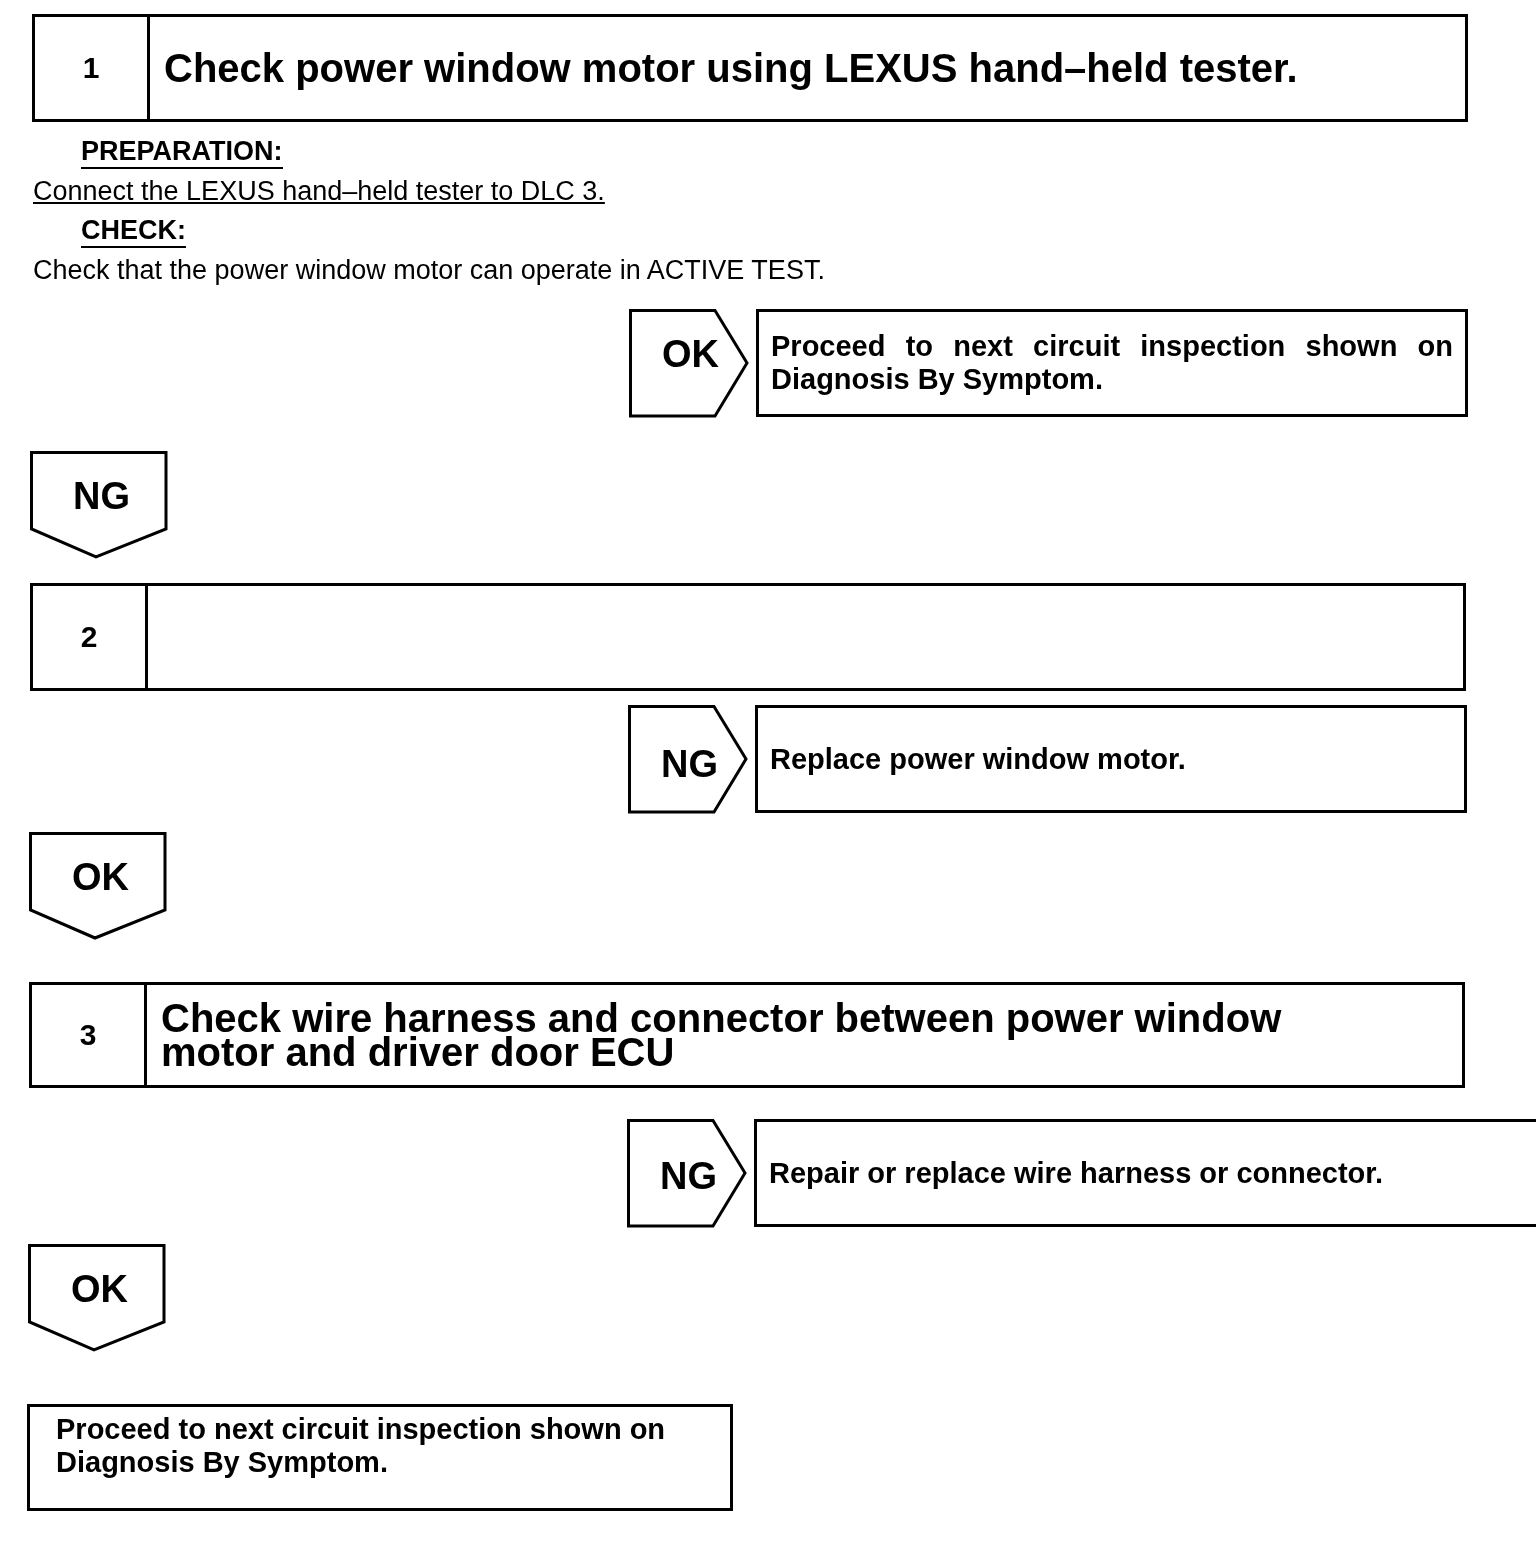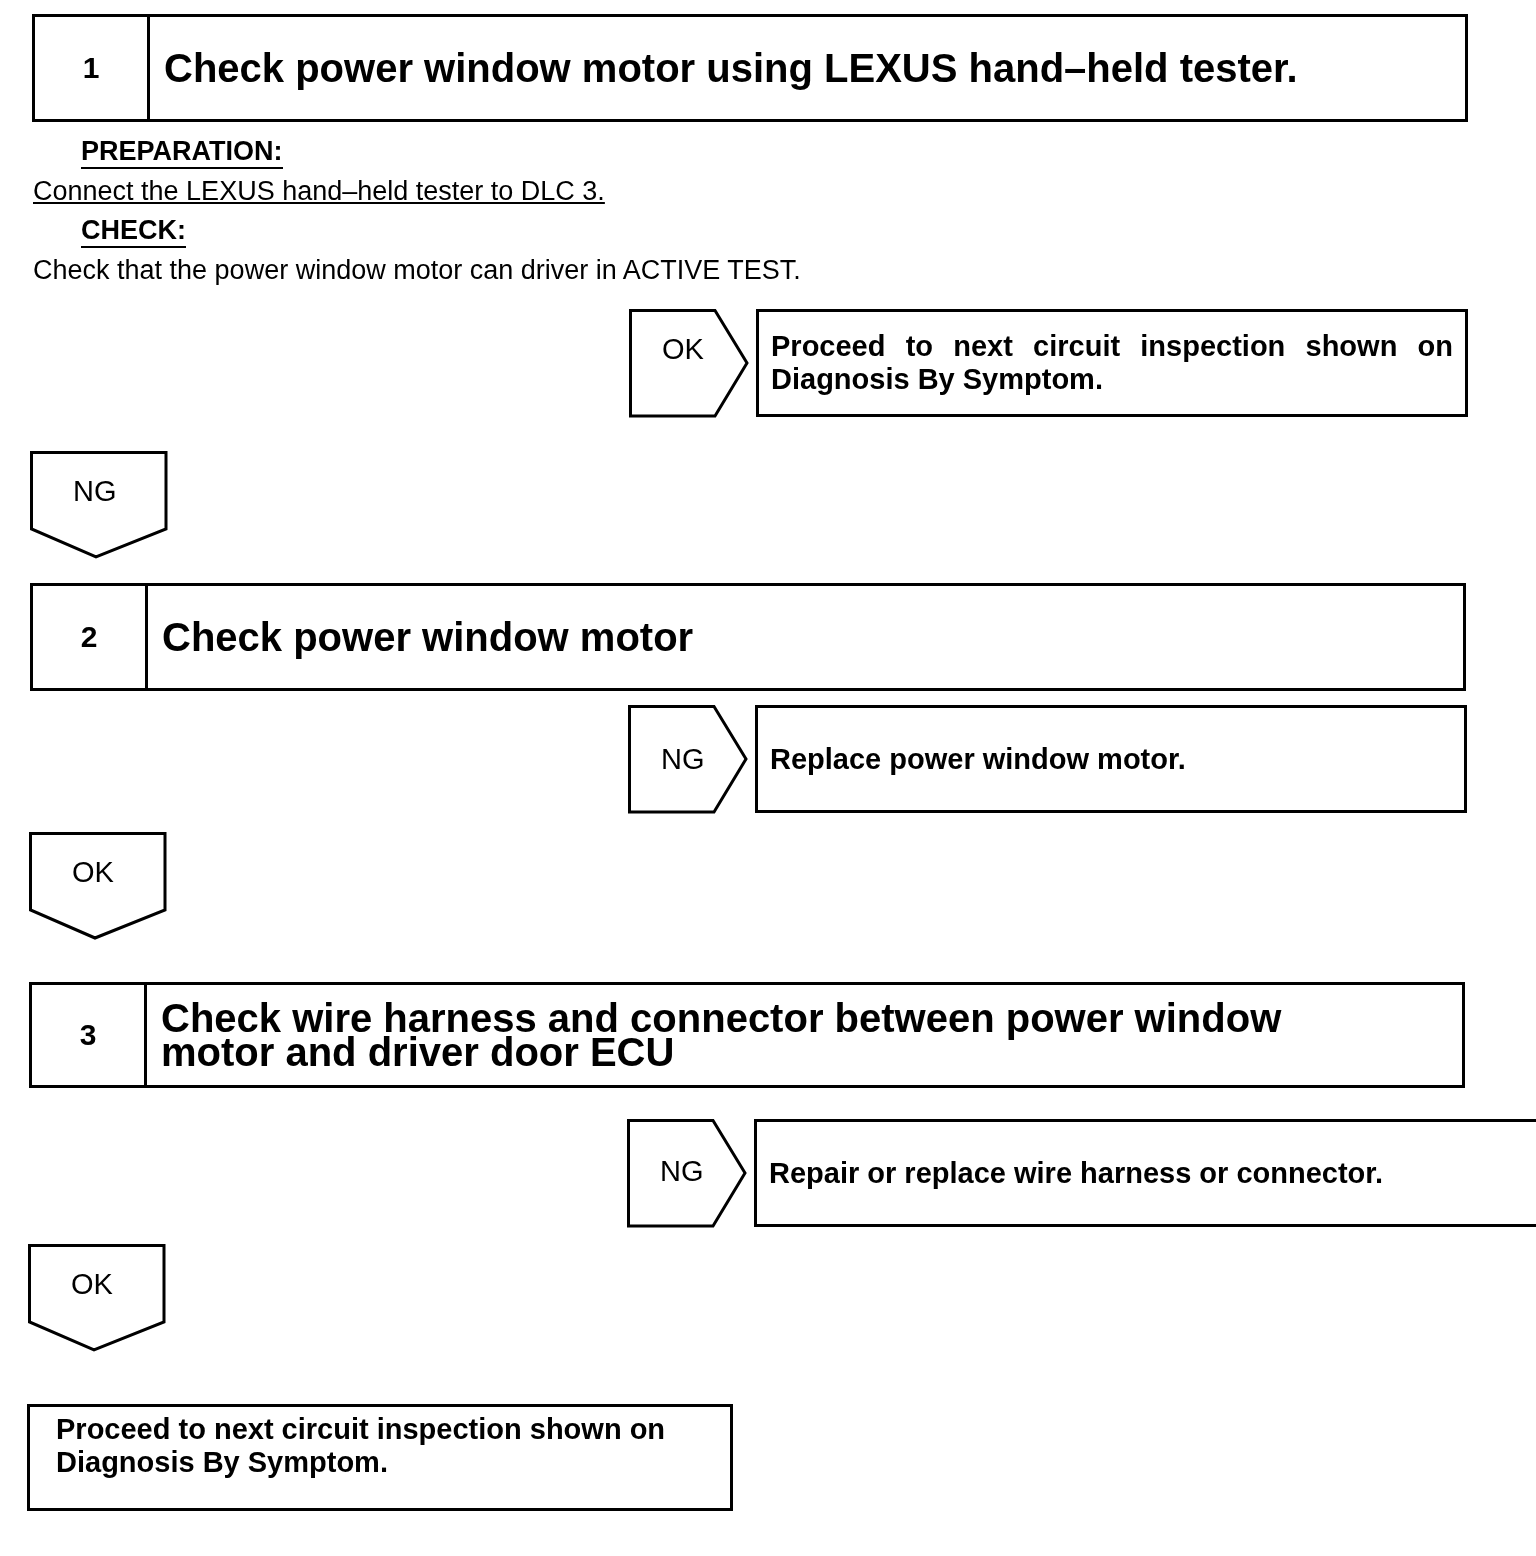--- a/index.html
+++ b/index.html
@@ -8,62 +8,61 @@
   .box { position:absolute; border:3px solid #000; box-sizing:border-box; background:#fff; }
   .step { display:flex; }
   .step .num { width:112px; border-right:3px solid #000; display:flex; align-items:center; justify-content:center;
                font-weight:bold; font-size:30px; }
   .step .title { flex:1; padding:0 14px; display:flex; align-items:center; font-weight:bold; font-size:40px; line-height:34px; }
   .label { position:absolute; font-size:27px; }
   .label.bold { font-weight:bold; }
   .underlined { border-bottom:2px solid #000; padding-bottom:1px;margin-left:48px; }
   .side-shape { position:absolute; }
   .side-shape svg, .down-shape svg { position:absolute; left:0; top:0; }
-  .side-shape span, .down-shape span { position:absolute; font-weight:normal; font-size:29px; }
+  .side-shape span, .down-shape span { position:absolute; font-weight:bold; font-size:38px; }
   .down-shape { position:absolute; }
   .result { padding:0 12px; display:flex; align-items:center; font-weight:bold; font-size:29px; line-height:33px; }
   .justify { text-align:justify; text-align-last:left; }
 </style>
 </head>
 <body>
 
 <div class="box step" style="left:32px;top:14px;width:1436px;height:108px;">
   <div class="num">1</div>
   <div class="title">Check power window motor using LEXUS hand–held tester.</div>
 </div>
 
 <div class="label bold" style="left:33px;top:136px;">
   <span class="underlined">PREPARATION:</span>
 </div>
 <div class="label" style="left:33px;top:176px;text-decoration:underline;">Connect the LEXUS hand–held tester to DLC 3.</div>
 <div class="label bold" style="left:33px;top:215px;">
   <span class="underlined">CHECK:</span>
 </div>
-<div class="label" style="left:33px;top:255px;">Check that the power window motor can driver in ACTIVE TEST.</div>
+<div class="label" style="left:33px;top:255px;">Check that the power window motor can operate in ACTIVE TEST.</div>
 
 <div class="side-shape" style="left:629px;top:309px;width:122px;height:110px;">
   <svg width="122" height="110">
     <polygon points="1.5,1.5 86,1.5 118,54 86,107 1.5,107" fill="#fff" stroke="#000" stroke-width="3"></polygon>
   </svg>
   <span style="left:33px;top:24px;">OK</span>
 </div>
 <div class="box result justify" style="left:756px;top:309px;width:712px;height:108px;">
   <span style="display:block;padding-top:0px;">Proceed to next circuit inspection shown on Diagnosis By Symptom.</span>
 </div>
 
 <div class="down-shape" style="left:30px;top:451px;width:138px;height:108px;">
   <svg width="138" height="108">
     <polygon points="1.5,1.5 136,1.5 136,78 66,106 1.5,78" fill="#fff" stroke="#000" stroke-width="3"></polygon>
   </svg>
   <span style="left:43px;top:24px;">NG</span>
 </div>
 
 <div class="box step" style="left:30px;top:583px;width:1436px;height:108px;">
   <div class="num">2</div>
-  <div class="title">Check power window motor</div>
 </div>
 
 <div class="side-shape" style="left:628px;top:705px;width:122px;height:110px;">
   <svg width="122" height="110">
     <polygon points="1.5,1.5 86,1.5 118,54 86,107 1.5,107" fill="#fff" stroke="#000" stroke-width="3"></polygon>
   </svg>
   <span style="left:33px;top:38px;">NG</span>
 </div>
 <div class="box result" style="left:755px;top:705px;width:712px;height:108px;">
   <span>Replace power window motor.</span>

